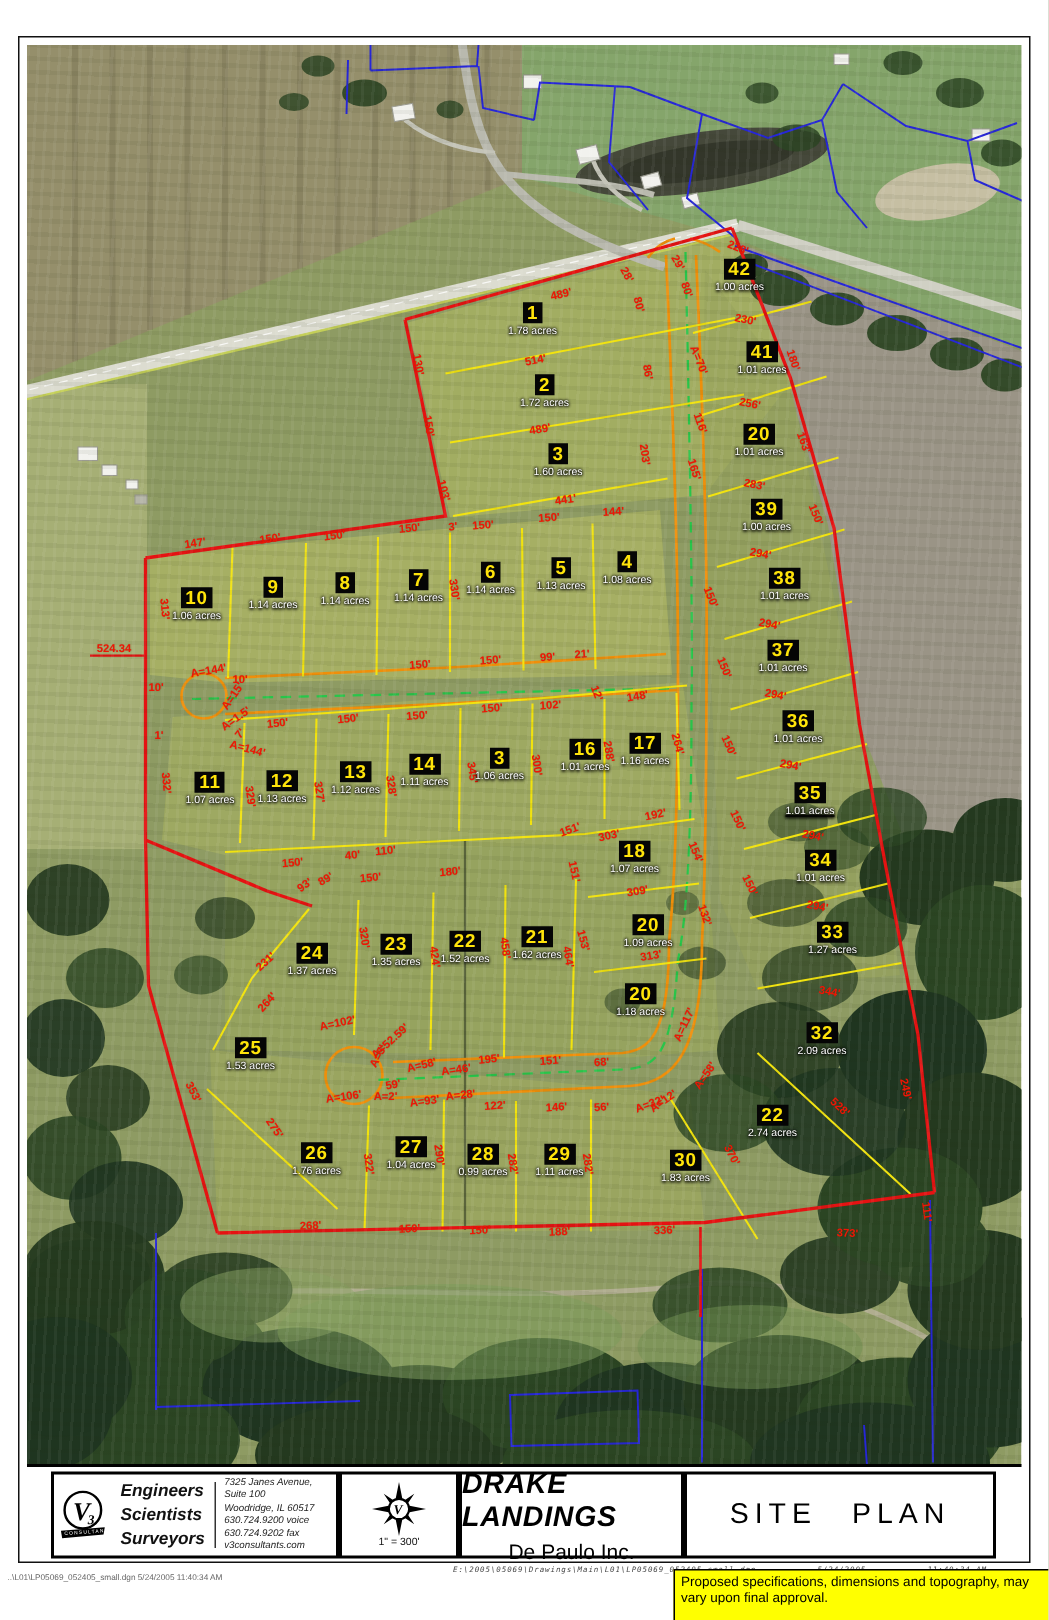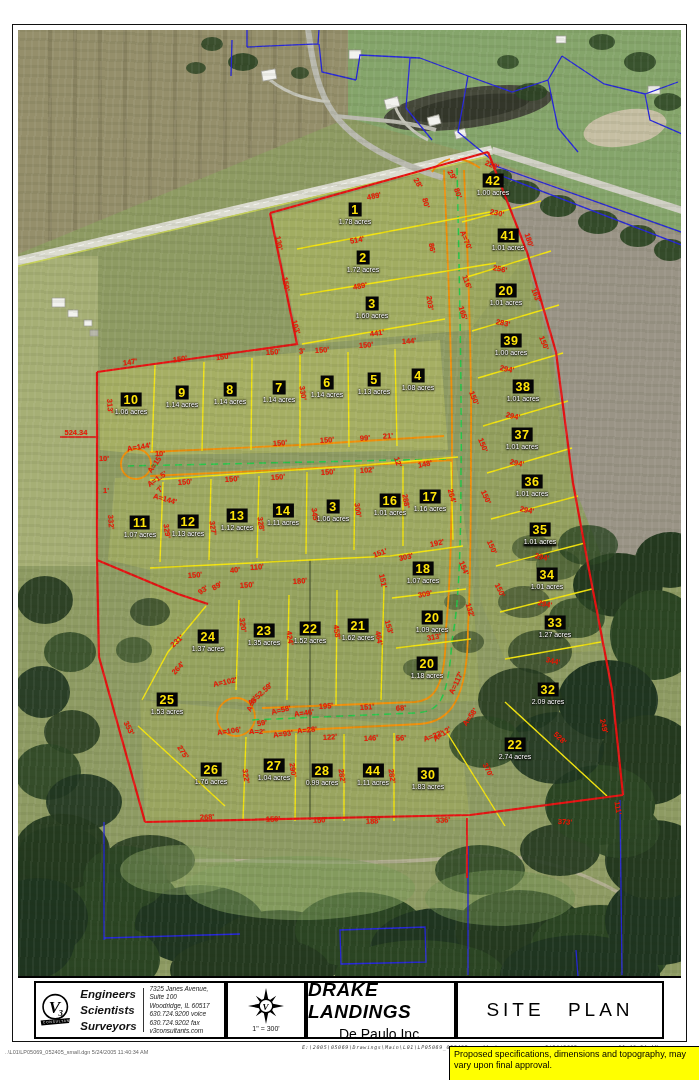--- a/index.html
+++ b/index.html
@@ -352,22 +352,22 @@
         <div class="lot" style="left: 432px; top: 620px;"><div class="lot-num">20</div><div class="lot-acres">1.09 acres</div></div>
         <div class="lot" style="left: 427px; top: 666px;"><div class="lot-num">20</div><div class="lot-acres">1.18 acres</div></div>
         <div class="lot" style="left: 358px; top: 628px;"><div class="lot-num">21</div><div class="lot-acres">1.62 acres</div></div>
         <div class="lot" style="left: 310px; top: 631px;"><div class="lot-num">22</div><div class="lot-acres">1.52 acres</div></div>
         <div class="lot" style="left: 264px; top: 633px;"><div class="lot-num">23</div><div class="lot-acres">1.35 acres</div></div>
         <div class="lot" style="left: 208px; top: 639px;"><div class="lot-num">24</div><div class="lot-acres">1.37 acres</div></div>
         <div class="lot" style="left: 167px; top: 702px;"><div class="lot-num">25</div><div class="lot-acres">1.53 acres</div></div>
         <div class="lot" style="left: 211px; top: 772px;"><div class="lot-num">26</div><div class="lot-acres">1.76 acres</div></div>
         <div class="lot" style="left: 274px; top: 768px;"><div class="lot-num">27</div><div class="lot-acres">1.04 acres</div></div>
         <div class="lot" style="left: 322px; top: 773px;"><div class="lot-num">28</div><div class="lot-acres">0.99 acres</div></div>
-        <div class="lot" style="left: 373px; top: 773px;"><div class="lot-num">44</div><div class="lot-acres">1.11 acres</div></div>
-        <div class="lot" style="left: 428px; top: 777px;"><div class="lot-num">30</div><div class="lot-acres">1.83 acres</div></div>
+        <div class="lot" style="left: 373px; top: 773px;"><div class="lot-num">29</div><div class="lot-acres">1.11 acres</div></div>
+        <div class="lot" style="left: 457px; top: 777px;"><div class="lot-num">30</div><div class="lot-acres">1.83 acres</div></div>
         <div class="lot" style="left: 515px; top: 747px;"><div class="lot-num">22</div><div class="lot-acres">2.74 acres</div></div>
         <div class="lot" style="left: 548px; top: 692px;"><div class="lot-num">32</div><div class="lot-acres">2.09 acres</div></div>
         <div class="lot" style="left: 555px; top: 625px;"><div class="lot-num">33</div><div class="lot-acres">1.27 acres</div></div>
         <div class="lot" style="left: 547px; top: 577px;"><div class="lot-num">34</div><div class="lot-acres">1.01 acres</div></div>
         <div class="lot" style="left: 540px; top: 532px; text-decoration: underline;"><div class="lot-num">35</div><div class="lot-acres">1.01 acres</div></div>
         <div class="lot" style="left: 532px; top: 484px;"><div class="lot-num">36</div><div class="lot-acres">1.01 acres</div></div>
         <div class="lot" style="left: 522px; top: 437px;"><div class="lot-num">37</div><div class="lot-acres">1.01 acres</div></div>
         <div class="lot" style="left: 523px; top: 389px;"><div class="lot-num">38</div><div class="lot-acres">1.01 acres</div></div>
         <div class="lot" style="left: 511px; top: 343px;"><div class="lot-num">39</div><div class="lot-acres">1.00 acres</div></div>
         <div class="lot" style="left: 506px; top: 293px;"><div class="lot-num">20</div><div class="lot-acres">1.01 acres</div></div>

